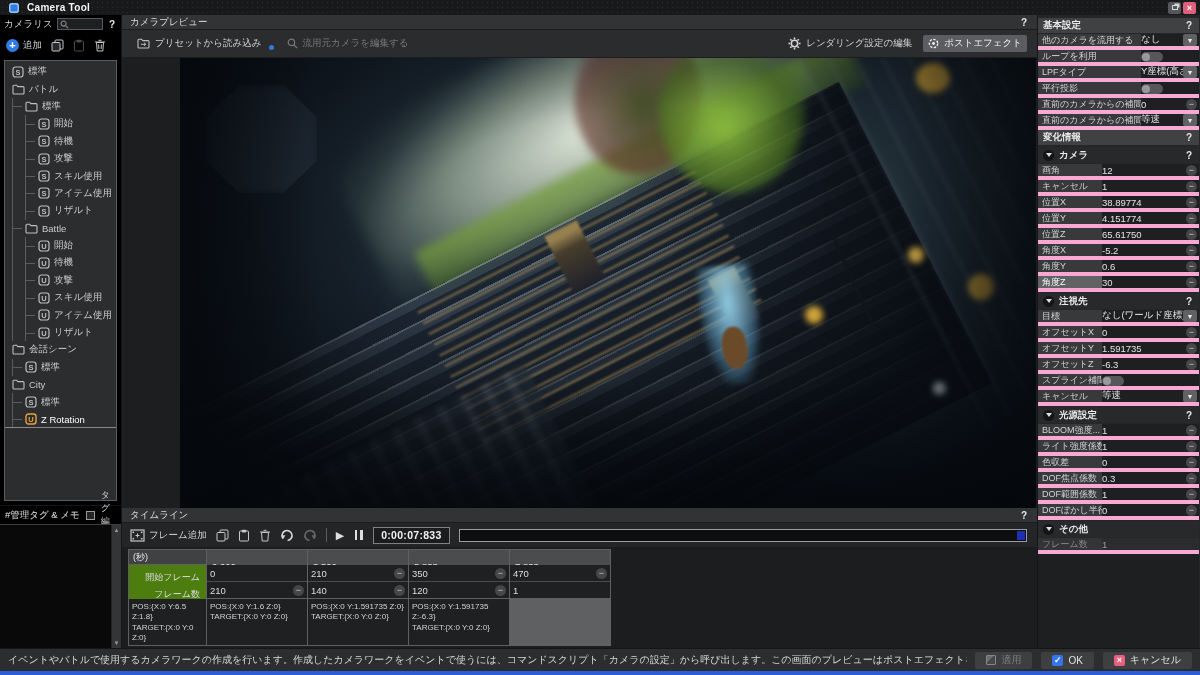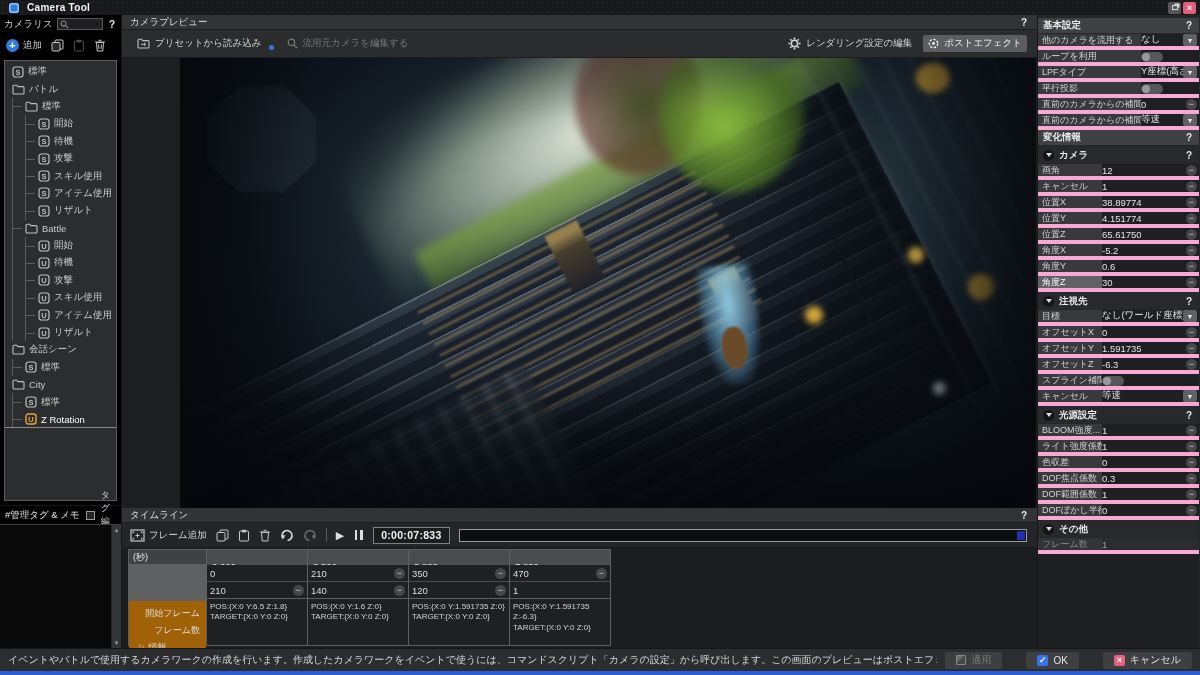--- a/index.html
+++ b/index.html
@@ -88,21 +88,21 @@
   .sep{width:1px;height:14px;background:#5a5c5e;}
   .play-glyph{font-size:11px;color:#dcdee0;line-height:1;}
   .pause-glyph i{display:inline-block;width:2.5px;height:10px;background:#dcdee0;margin:0 1.5px;}
   .time-display{height:17px;background:#1a1c1e;border:1px solid #7e8082;color:#f0f2f4;font-size:10.5px;font-weight:bold;display:flex;align-items:center;padding:0 7px;letter-spacing:.3px;}
   .scrubbar{flex:1;height:13px;border:1px solid #999b9d;background:#0d0e10;position:relative;margin-right:2px;}
   .playhead{position:absolute;right:1px;top:1px;bottom:1px;width:8px;background:#1f2fae;}
   .tl-table-wrap{flex:1;background:#1b1d1f;padding:2px 0 0 6px;}
   .tl-grid{display:grid;grid-template-columns:77px repeat(4,100px);grid-template-rows:14px 16px 16px 46px;gap:1px;background:#5e6062;width:fit-content;border:1px solid #5e6062;}
   .thead-label{background:#3f4143;color:#e2e4e6;font-size:9px;display:flex;align-items:center;padding:0 4px;}
   .thead-val{background:#4a4c4d;color:#e6e8ea;font-size:9.5px;display:flex;align-items:center;padding:16px 5px;}
-  .tlabel{background:#a16207;color:#dcdee0;font-size:9px;display:flex;align-items:center;justify-content:flex-end;padding:12px 6px;gap:4px;margin-top:36px;}
+  .tlabel{background:#4d7c0f;color:#dcdee0;font-size:9px;display:flex;align-items:center;justify-content:flex-end;padding:12px 6px;gap:4px;}
   .tlabel.info{justify-content:flex-start;padding-left:10px;}
   .tlabel .tri{font-size:7px;color:#cfd1d3;}
   .tcell{background:#1e2022;color:#dcdee0;font-size:9.5px;display:flex;align-items:center;justify-content:space-between;padding:0 3px;}
   .tinfo{background:#1e2022;color:#d2d4d6;font-size:8px;line-height:1.3;padding:3px 3px;overflow:hidden;}
   .reset{width:11px;height:11px;border-radius:50%;background:#454749;color:#cfd1d3;font-size:9px;line-height:10px;text-align:center;flex:0 0 auto;}
   
   .right-panel{width:161px;background:#242628;display:flex;flex-direction:column;padding-top:3px;}
   .set-header{height:15px;background:#3f4143;display:flex;align-items:center;padding:0 5px;margin-bottom:1px;}
   .set-header .gtitle{font-size:9.5px;font-weight:bold;color:#e8eaec;flex:1;font-family:Liberation Serif, serif;}
   .set-section{height:16px;background:#28292b;display:flex;align-items:center;gap:5px;padding:0 5px;margin:1px 0;}
@@ -118,21 +118,21 @@
   .set-row.ro .set-label{background:#323436;color:#85878a;}
   .set-row.ro .set-value{background:#2a2c2e;}
   .set-row.ro .val{color:#9a9c9e;}
   .dd{width:14px;height:12px;border-radius:2px;background:#5f6163;color:#e8eaec;font-size:7px;display:flex;align-items:center;justify-content:center;flex:0 0 auto;}
   .toggle{width:22px;height:10px;border-radius:5px;background:#55575a;position:relative;flex:0 0 auto;}
   .knob{position:absolute;left:1px;top:1px;width:8px;height:8px;border-radius:50%;background:#98999b;}
   .set-filler{flex:1;background:#1d1f21;}
   
   .statusbar{position:absolute;left:0;top:648px;width:1200px;height:23px;background:#2b2d2f;border-top:1px solid #151617;display:flex;align-items:center;padding:0 8px;gap:8px;}
   .status-msg{flex:1;font-size:10px;color:#d6d8da;white-space:nowrap;overflow:hidden;}
-  .sb-buttons{display:flex;gap:24px;}
+  .sb-buttons{display:flex;gap:9px;}
   .sbtn{height:17px;background:#3d3f41;border:none;border-radius:2px;color:#e2e4e6;font-size:10px;display:flex;align-items:center;gap:5px;padding:0 11px;}
   .sbtn.disabled{color:#7c7e80;}
   .ap-icon{width:10px;height:10px;border:1px solid #85878a;border-radius:1px;background:linear-gradient(135deg,#6a6c6e 40%,#45474a 40%);}
   .ok-icon{width:11px;height:11px;border-radius:2px;background:#3574f0;color:#fff;font-size:9px;line-height:11px;text-align:center;font-weight:bold;}
   .x-icon{width:11px;height:11px;border-radius:2px;background:#e8617c;color:#fff;font-size:9px;line-height:11px;text-align:center;font-weight:bold;}
   .bottom-line{position:absolute;left:0;top:671px;width:1200px;height:4px;background:#2d5cd8;}
 </style>
 </head>
 <body>
 
@@ -587,24 +587,20 @@
             <div class="tcell">
               <span class="tval">140</span>
               <span class="reset">−</span>
             </div>
             <div class="tcell">
               <span class="tval">120</span>
               <span class="reset">−</span>
             </div>
             <div class="tcell">
               <span class="tval">1</span>
-            </div>
-            <div class="tlabel info">
-              <span class="tri">▷</span>
-              <span>情報</span>
             </div>
             <div class="tinfo">
               <div>POS:{X:0 Y:6.5 Z:1.8}</div>
               <div>TARGET:{X:0 Y:0 Z:0}</div>
             </div>
             <div class="tinfo">
               <div>POS:{X:0 Y:1.6 Z:0}</div>
               <div>TARGET:{X:0 Y:0 Z:0}</div>
             </div>
             <div class="tinfo">

